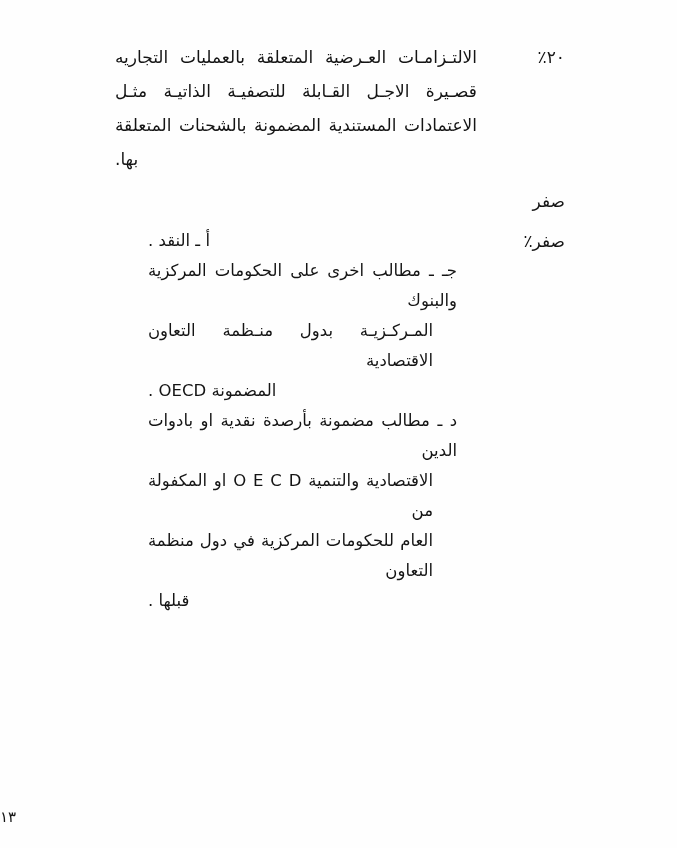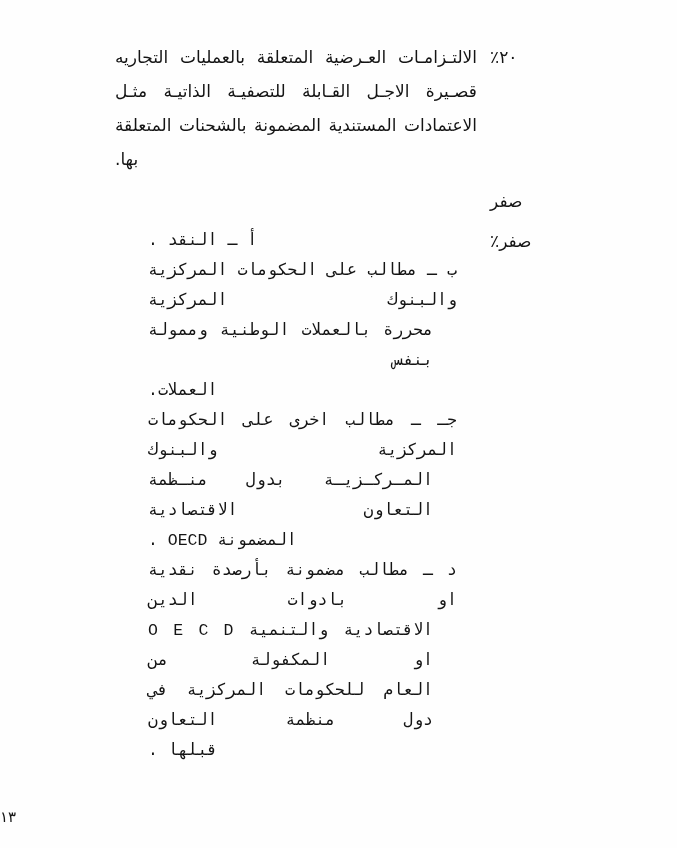--- a/index.html
+++ b/index.html
@@ -15,35 +15,35 @@
     font-family: "DejaVu Sans", sans-serif;
     color: #141414;
     overflow: hidden;
   }
   .row { display: flex; align-items: flex-start; }
   .row + .row { margin-top: 8px; }
   .rate {
     flex: 0 0 75px;
     font-size: 17px;
     line-height: 34px;
-    text-align: left;
+    text-align: right;
     white-space: nowrap;
   }
   .desc {
     flex: 0 0 362px;
     box-sizing: border-box;
     margin-right: 13px;
     font-size: 17px;
     line-height: 34px;
   }
   .ln { text-align: left; }
   .ln.j { text-align: justify; text-align-last: justify; }
   
   .row3 .rate { line-height: 30px; }
-  .desc.list { padding-right: 20px; padding-left: 33px; font-family: Liberation Mono, monospace; }
+  .desc.list { padding-right: 20px; padding-left: 33px; }
   .list .ln { line-height: 30px; font-size: 16.5px; }
   .cont { padding-right: 24px; }
   .mk { white-space: nowrap; }
   .pageno {
     position: absolute;
     bottom: 22px;
     left: 0;
     right: 0;
     text-align: left;
     font-size: 15px;
@@ -71,25 +71,20 @@
   </div>
 
   <div class="row row3">
     <div class="rate">صفر٪</div>
     <div class="desc list">
 
       <div class="item">
         <div class="ln"><span class="mk">أ ـ</span> <span>النقد .</span></div>
       </div>
 
-      <div class="item">
-        <div class="ln j"><span class="mk">ب ـ</span> <span>مطالب على الحكومات المركزية والبنوك المركزية</span></div>
-        <div class="ln j cont">محررة بالعملات الوطنية وممولة بنفس</div>
-        <div class="ln cont">العملات.</div>
-      </div>
 
       <div class="item">
         <div class="ln j"><span class="mk">جـ ـ</span> <span>مطالب اخرى على الحكومات المركزية والبنوك</span></div>
         <div class="ln j cont">المـركـزيـة بدول منـظمة التعاون الاقتصادية</div>
         <div class="ln cont">المضمونة OECD .</div>
       </div>
 
       <div class="item">
         <div class="ln j"><span class="mk">د ـ</span> <span>مطالب مضمونة بأرصدة نقدية او بادوات الدين</span></div>
         <div class="ln j cont">الاقتصادية والتنمية O E C D او المكفولة من</div>

